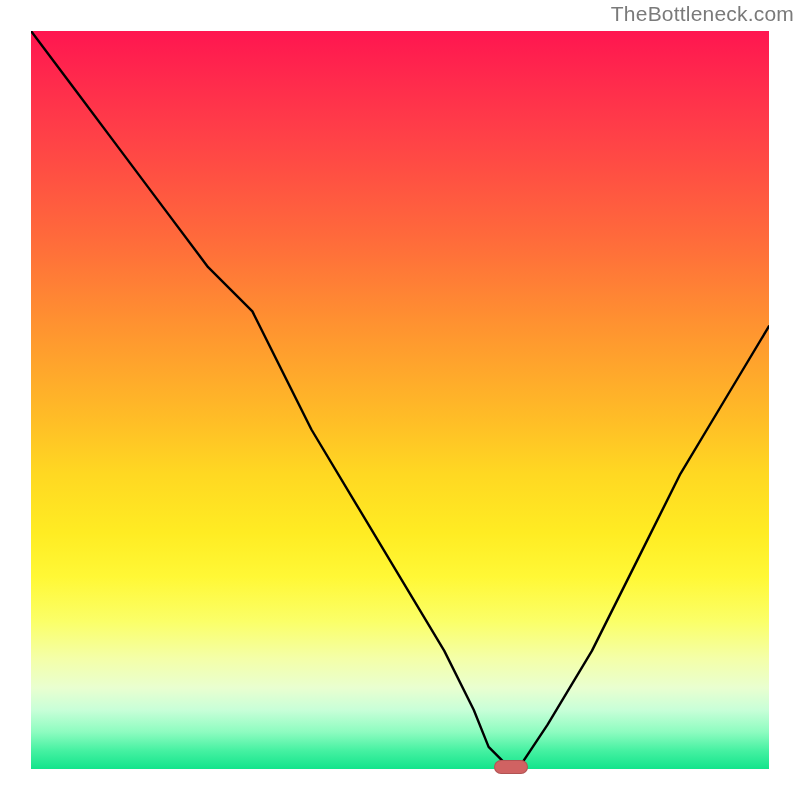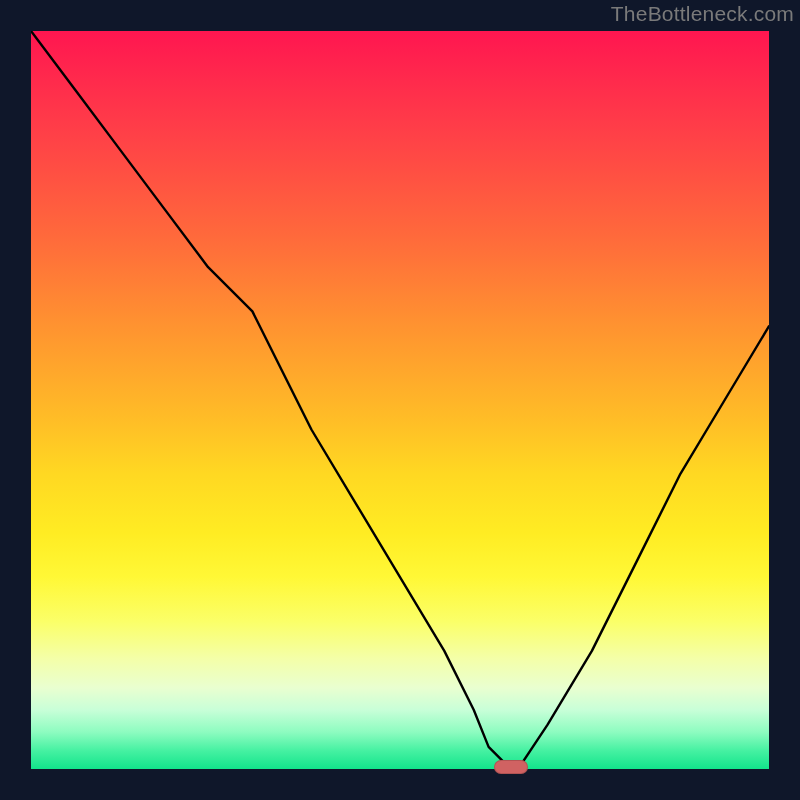--- a/index.html
+++ b/index.html
@@ -10,21 +10,21 @@
     background: #000;
     overflow: hidden;
     font-family: Arial, Helvetica, sans-serif;
   }
   .frame {
     position: absolute;
     left: 0;
     top: 0;
     width: 800px;
     height: 800px;
-    background: #0f172a;
+    background: #ffffff;
   }
   .watermark {
     position: absolute;
     top: 2px;
     right: 6px;
     color: #7a7a7a;
     font-size: 21px;
     font-weight: 500;
     letter-spacing: 0.2px;
     user-select: none;

